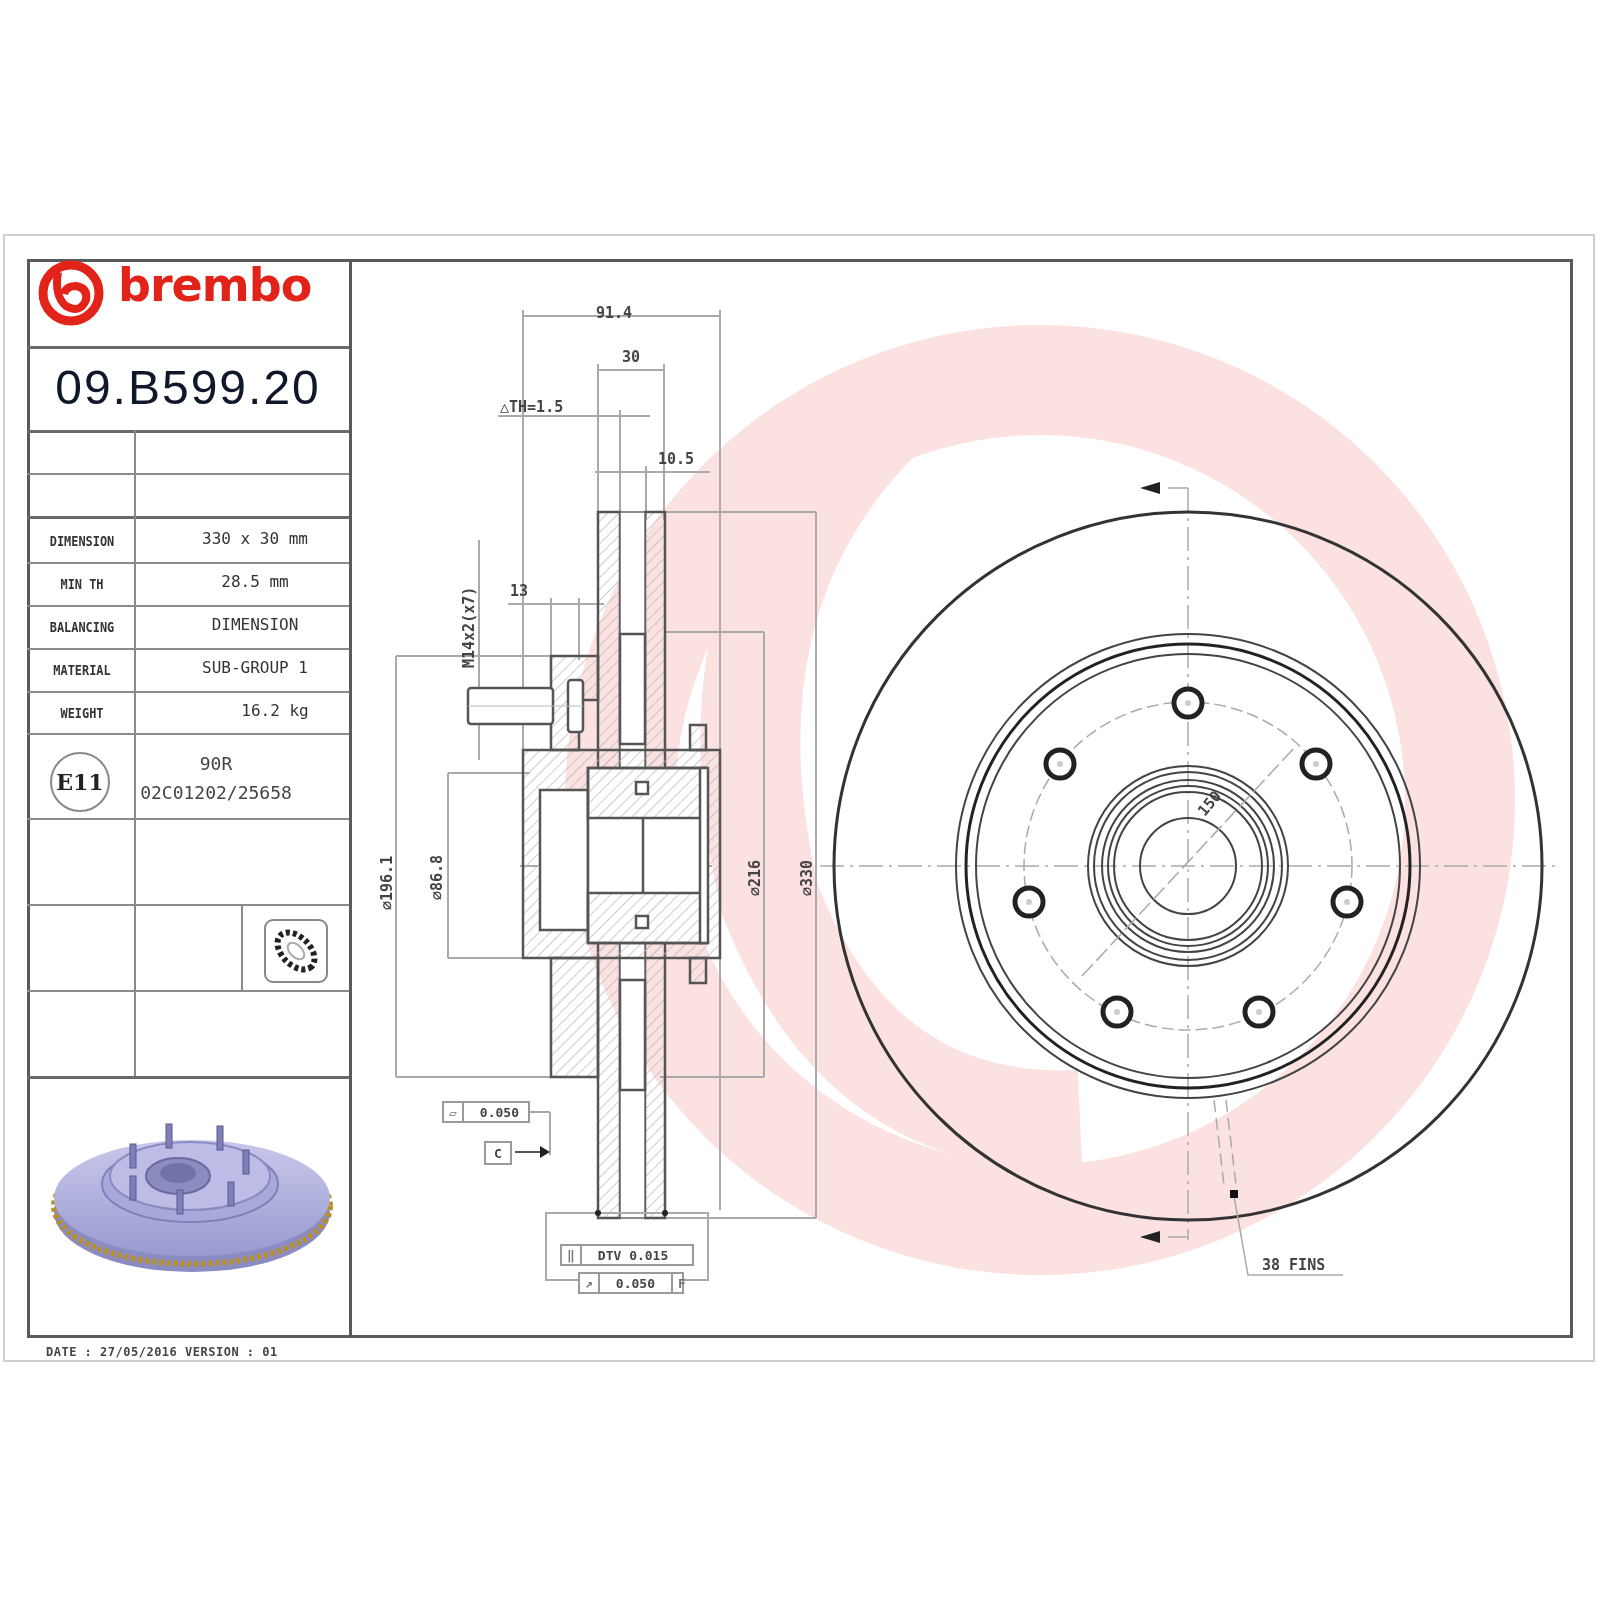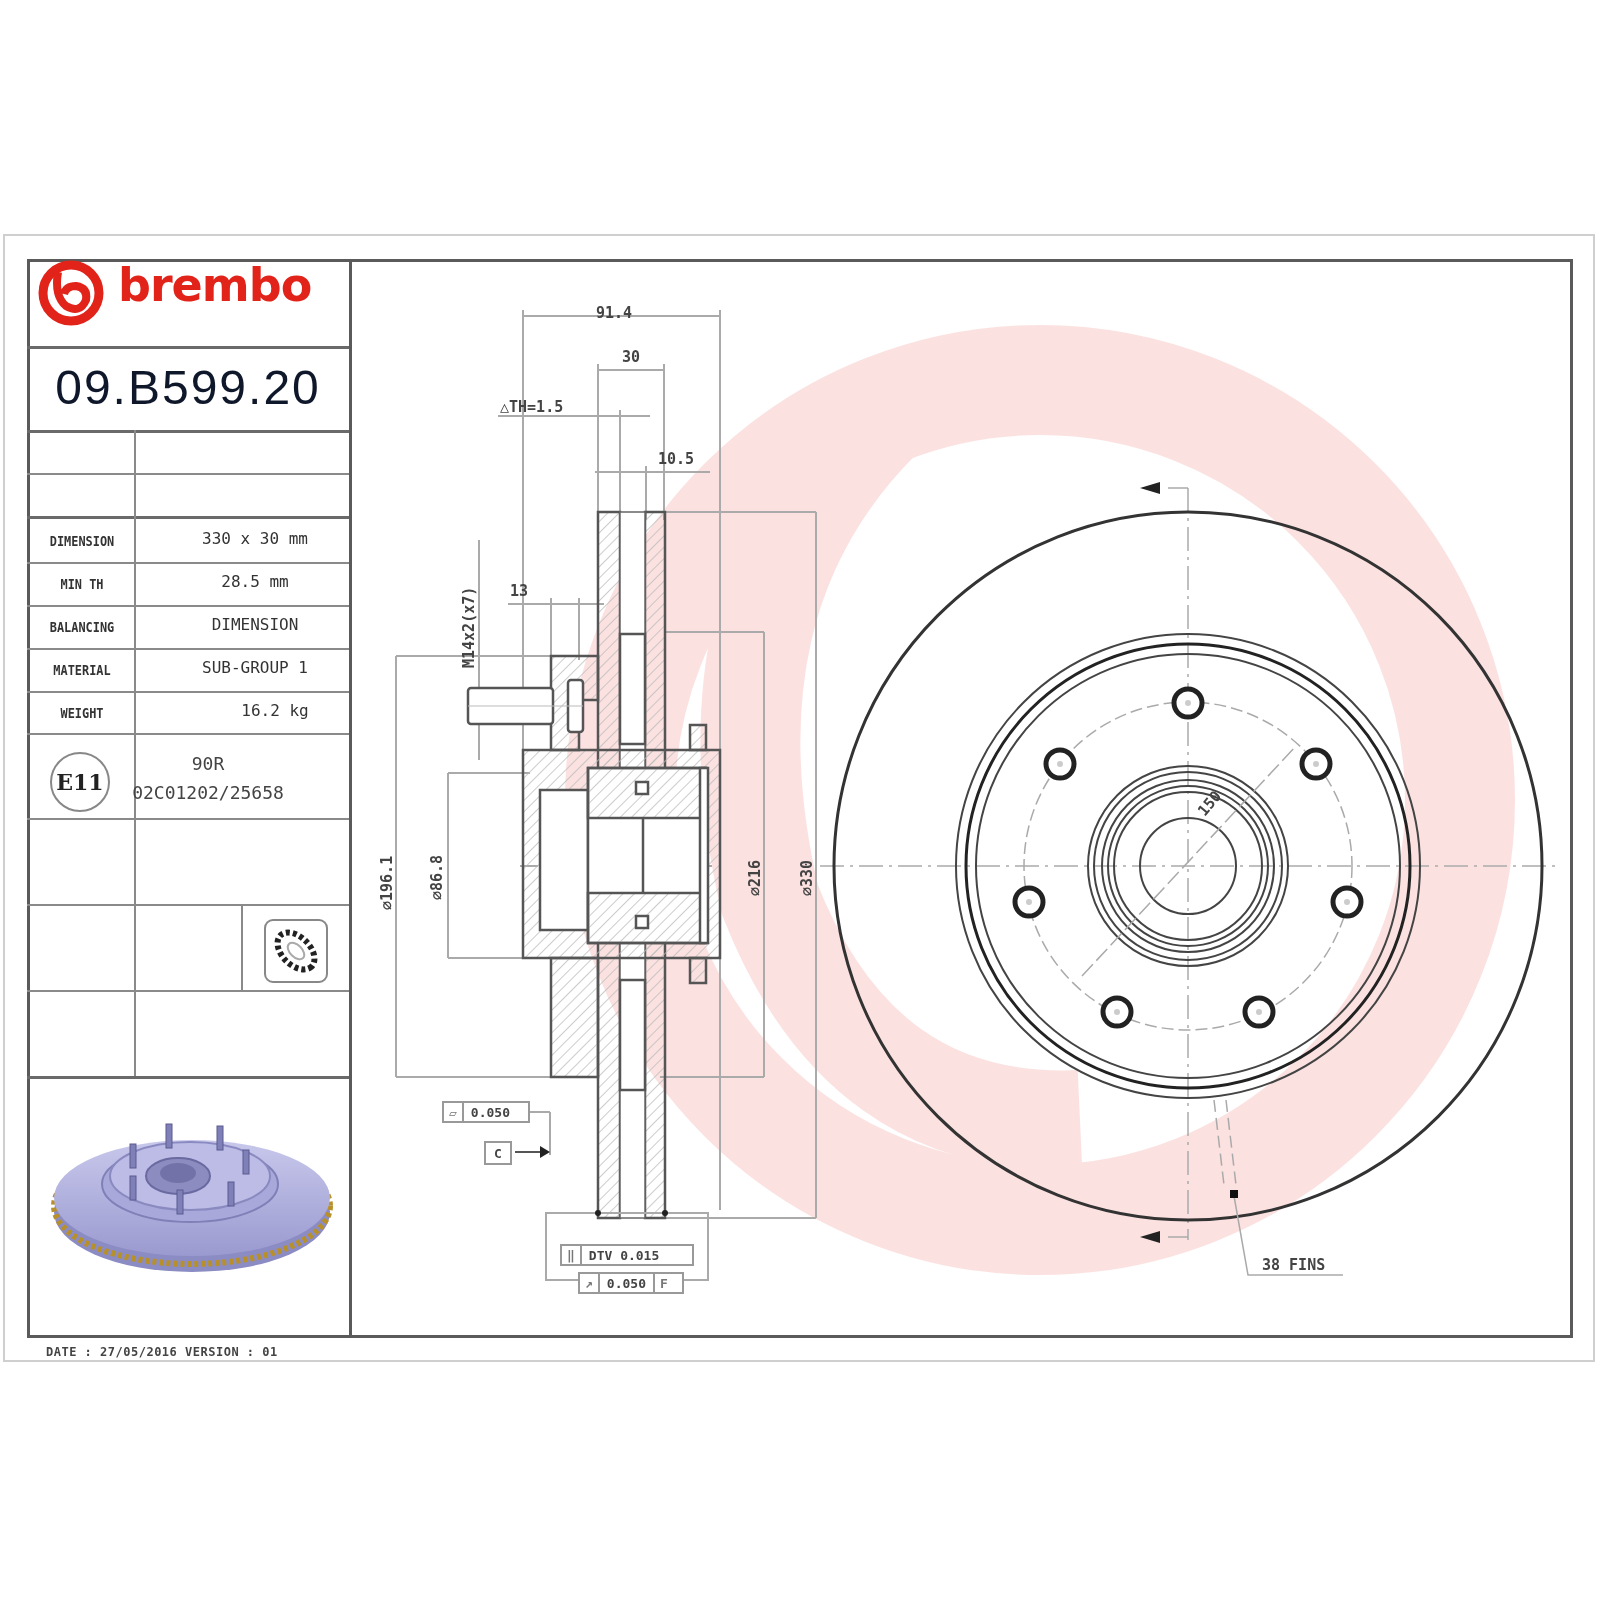--- a/index.html
+++ b/index.html
@@ -21,30 +21,30 @@
              font-family: "Liberation Sans", sans-serif; font-size: 48px; color: #0f172a;
              display: flex; align-items: center; justify-content: center; letter-spacing: 2px; }
   .spec-label { position: absolute; left: 30px; width: 104px; text-align: center;
                 font-family: "DejaVu Sans Mono", monospace; font-size: 14px; font-weight: bold; color: #333;
                 transform: scaleX(0.85); }
   .spec-value { position: absolute; left: 136px; width: 212px; text-align: center;
                 font-family: "DejaVu Sans Mono", monospace; font-size: 16px; color: #333; margin-left: 13px; }
   .e11 { position: absolute; left: 50px; top: 752px; width: 60px; height: 60px; border-radius: 50%;
          border: 2px solid #888; box-sizing: border-box; display: flex; align-items: center; justify-content: center;
          font-family: "DejaVu Serif", serif; font-weight: bold; font-size: 22px; color: #222; }
-  .homolog { position: absolute; left: 124px; width: 168px; text-align: center;
+  .homolog { position: absolute; left: 132px; width: 168px; text-align: center;
              font-family: "DejaVu Sans Mono", monospace; font-size: 18px; color: #444; }
   .footer-text { position: absolute; left: 46px; top: 1345px; font-family: "DejaVu Sans Mono", monospace;
                  font-size: 12px; font-weight: bold; color: #444; letter-spacing: 0.5px; }
   .dim { position: absolute; font-family: "DejaVu Sans Mono", monospace; font-size: 15px; font-weight: bold; color: #444; }
   .dim.rot { transform: rotate(-90deg); transform-origin: left top; white-space: nowrap; }
   .tolbox { position: absolute; border: 2px solid #999; background: #fff; box-sizing: border-box;
             font-family: "DejaVu Sans Mono", monospace; font-size: 13px; font-weight: bold; color: #444;
             display: flex; align-items: center; }
-  .tolbox span { padding: 0 7px; }
+  .tolbox span { padding: 0 16px; }
   .tolbox .sym { border-right: 2px solid #999; height: 100%; display: flex; align-items: center; padding: 0 5px; color: #777; }
   svg { position: absolute; left: 0; top: 0; }
 </style>
 </head>
 <body>
 
 <div class="outer"></div>
 <div class="frame"></div>
 
 <svg width="1600" height="1600">

